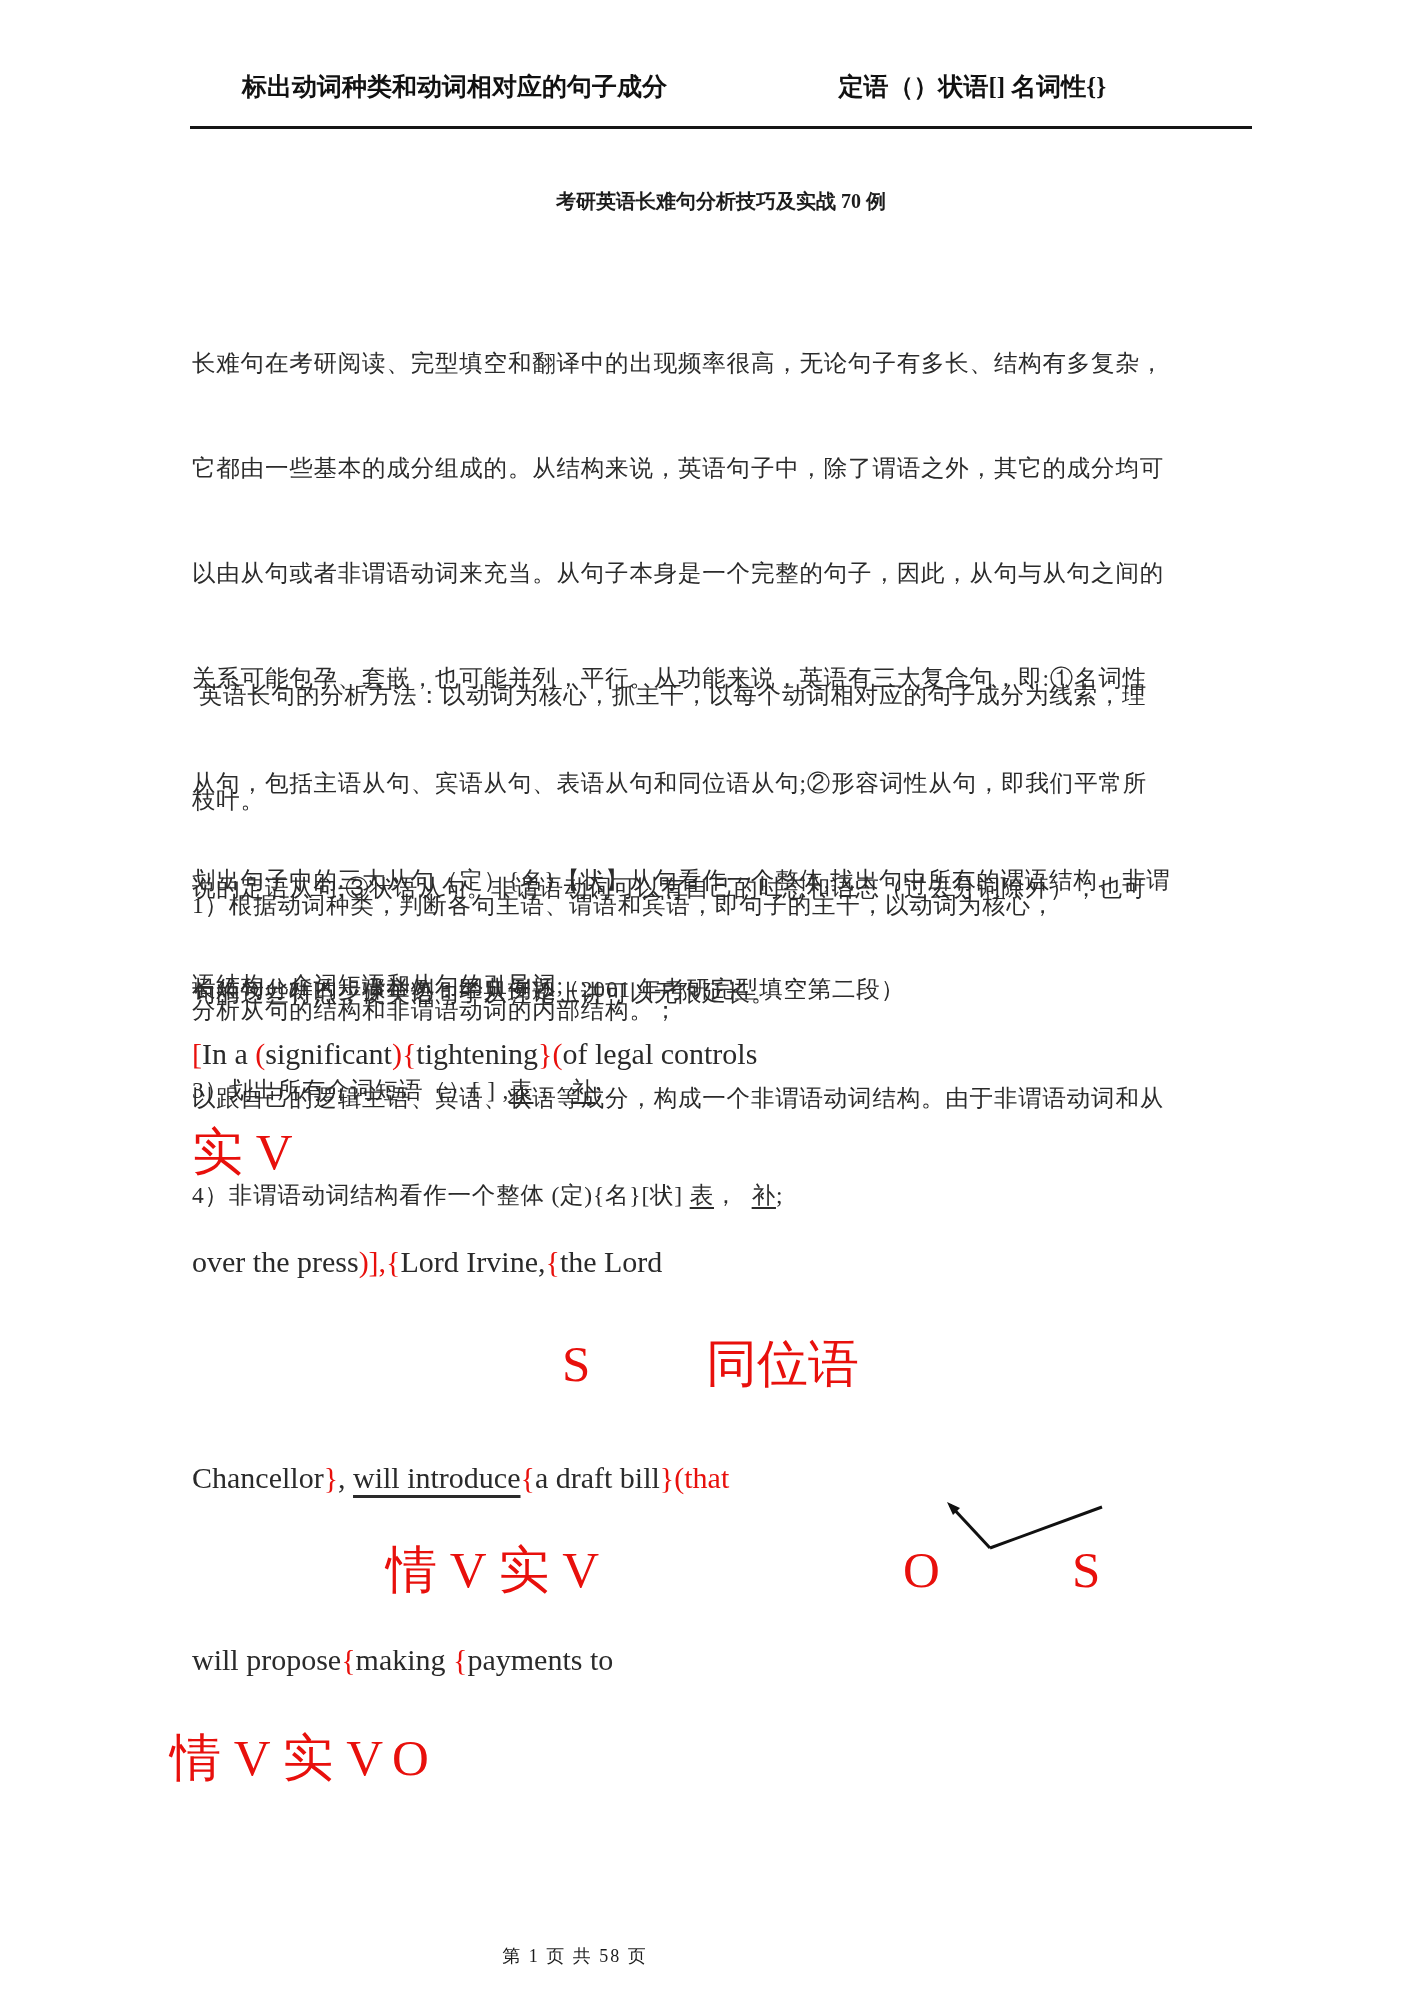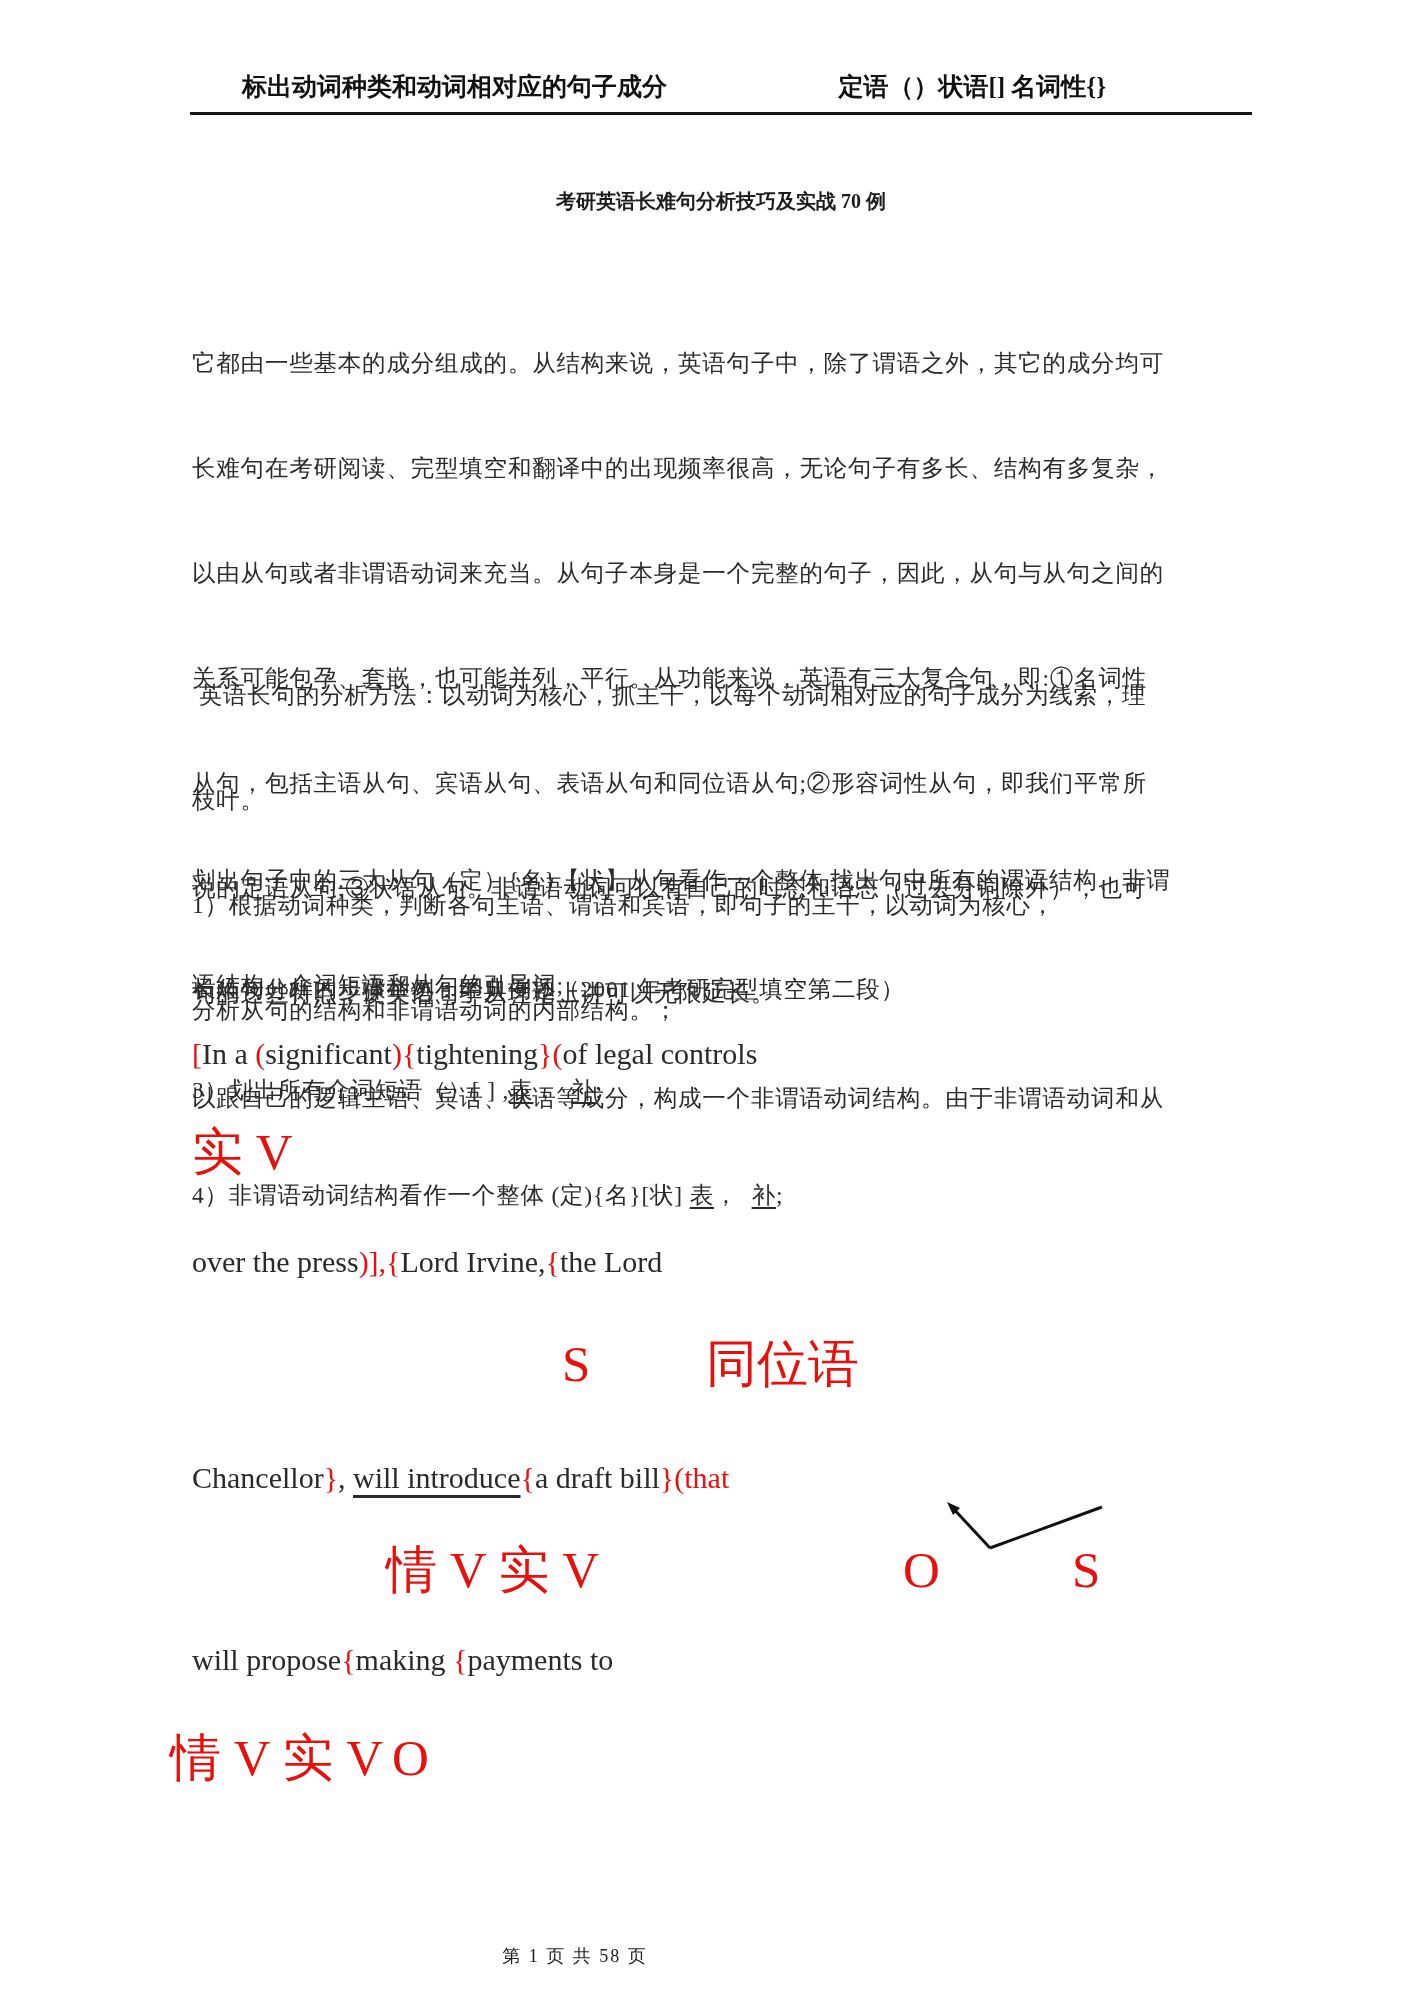--- a/index.html
+++ b/index.html
@@ -10,21 +10,21 @@
     background:#ffffff;
     font-family:"Liberation Serif","DejaVu Serif",serif;
     color:#222222;
     overflow:hidden;
   }
   
   .hdr{
     position:absolute;top:70px;left:190px;width:1062px;
     display:flex;align-items:flex-end;
     font-size:25px;font-weight:bold;color:#111;
-    border-bottom:3px solid #161616;padding-bottom:9px;
+    border-bottom:3px solid #161616;padding-bottom:23px;
   }
   .hdr-left{padding-left:52px;}
   .hdr-right{margin-left:auto;margin-right:146px;}
   
   .title{
     position:absolute;top:188px;left:192px;width:1058px;
     text-align:center;font-size:20px;font-weight:bold;color:#1c1c1c;
   }
   
   .para{
@@ -75,22 +75,22 @@
 <div class="page">
 
   <div class="hdr">
     <span class="hdr-left">标出动词种类和动词相对应的句子成分</span>
     <span class="hdr-right">定语（）状语[] 名词性{}</span>
   </div>
 
   <div class="title">考研英语长难句分析技巧及实战 70 例</div>
 
   <div class="para" id="p1">
+    <div>长难句在考研阅读、完型填空和翻译中的出现频率很高，无论句子有多长、结构有多复杂，</div>
     <div>它都由一些基本的成分组成的。从结构来说，英语句子中，除了谓语之外，其它的成分均可</div>
-    <div>长难句在考研阅读、完型填空和翻译中的出现频率很高，无论句子有多长、结构有多复杂，</div>
     <div>以由从句或者非谓语动词来充当。从句子本身是一个完整的句子，因此，从句与从句之间的</div>
     <div>关系可能包孕、套嵌，也可能并列，平行。从功能来说，英语有三大复合句，即:①名词性</div>
     <div>从句，包括主语从句、宾语从句、表语从句和同位语从句;②形容词性从句，即我们平常所</div>
     <div>说的定语从句;③状语从句。非谓语动词可以有自己的时态和语态（过去分词除外），也可</div>
     <div>句的这些特点，使英语句子从理论上讲可以无限延长。</div>
     <div>以跟自己的逻辑主语、宾语、状语等成分，构成一个非谓语动词结构。由于非谓语动词和从</div>
   </div>
 
   <div class="para" id="p2">
     <div> 英语长句的分析方法：以动词为核心，抓主干，以每个动词相对应的句子成分为线索，理</div>

